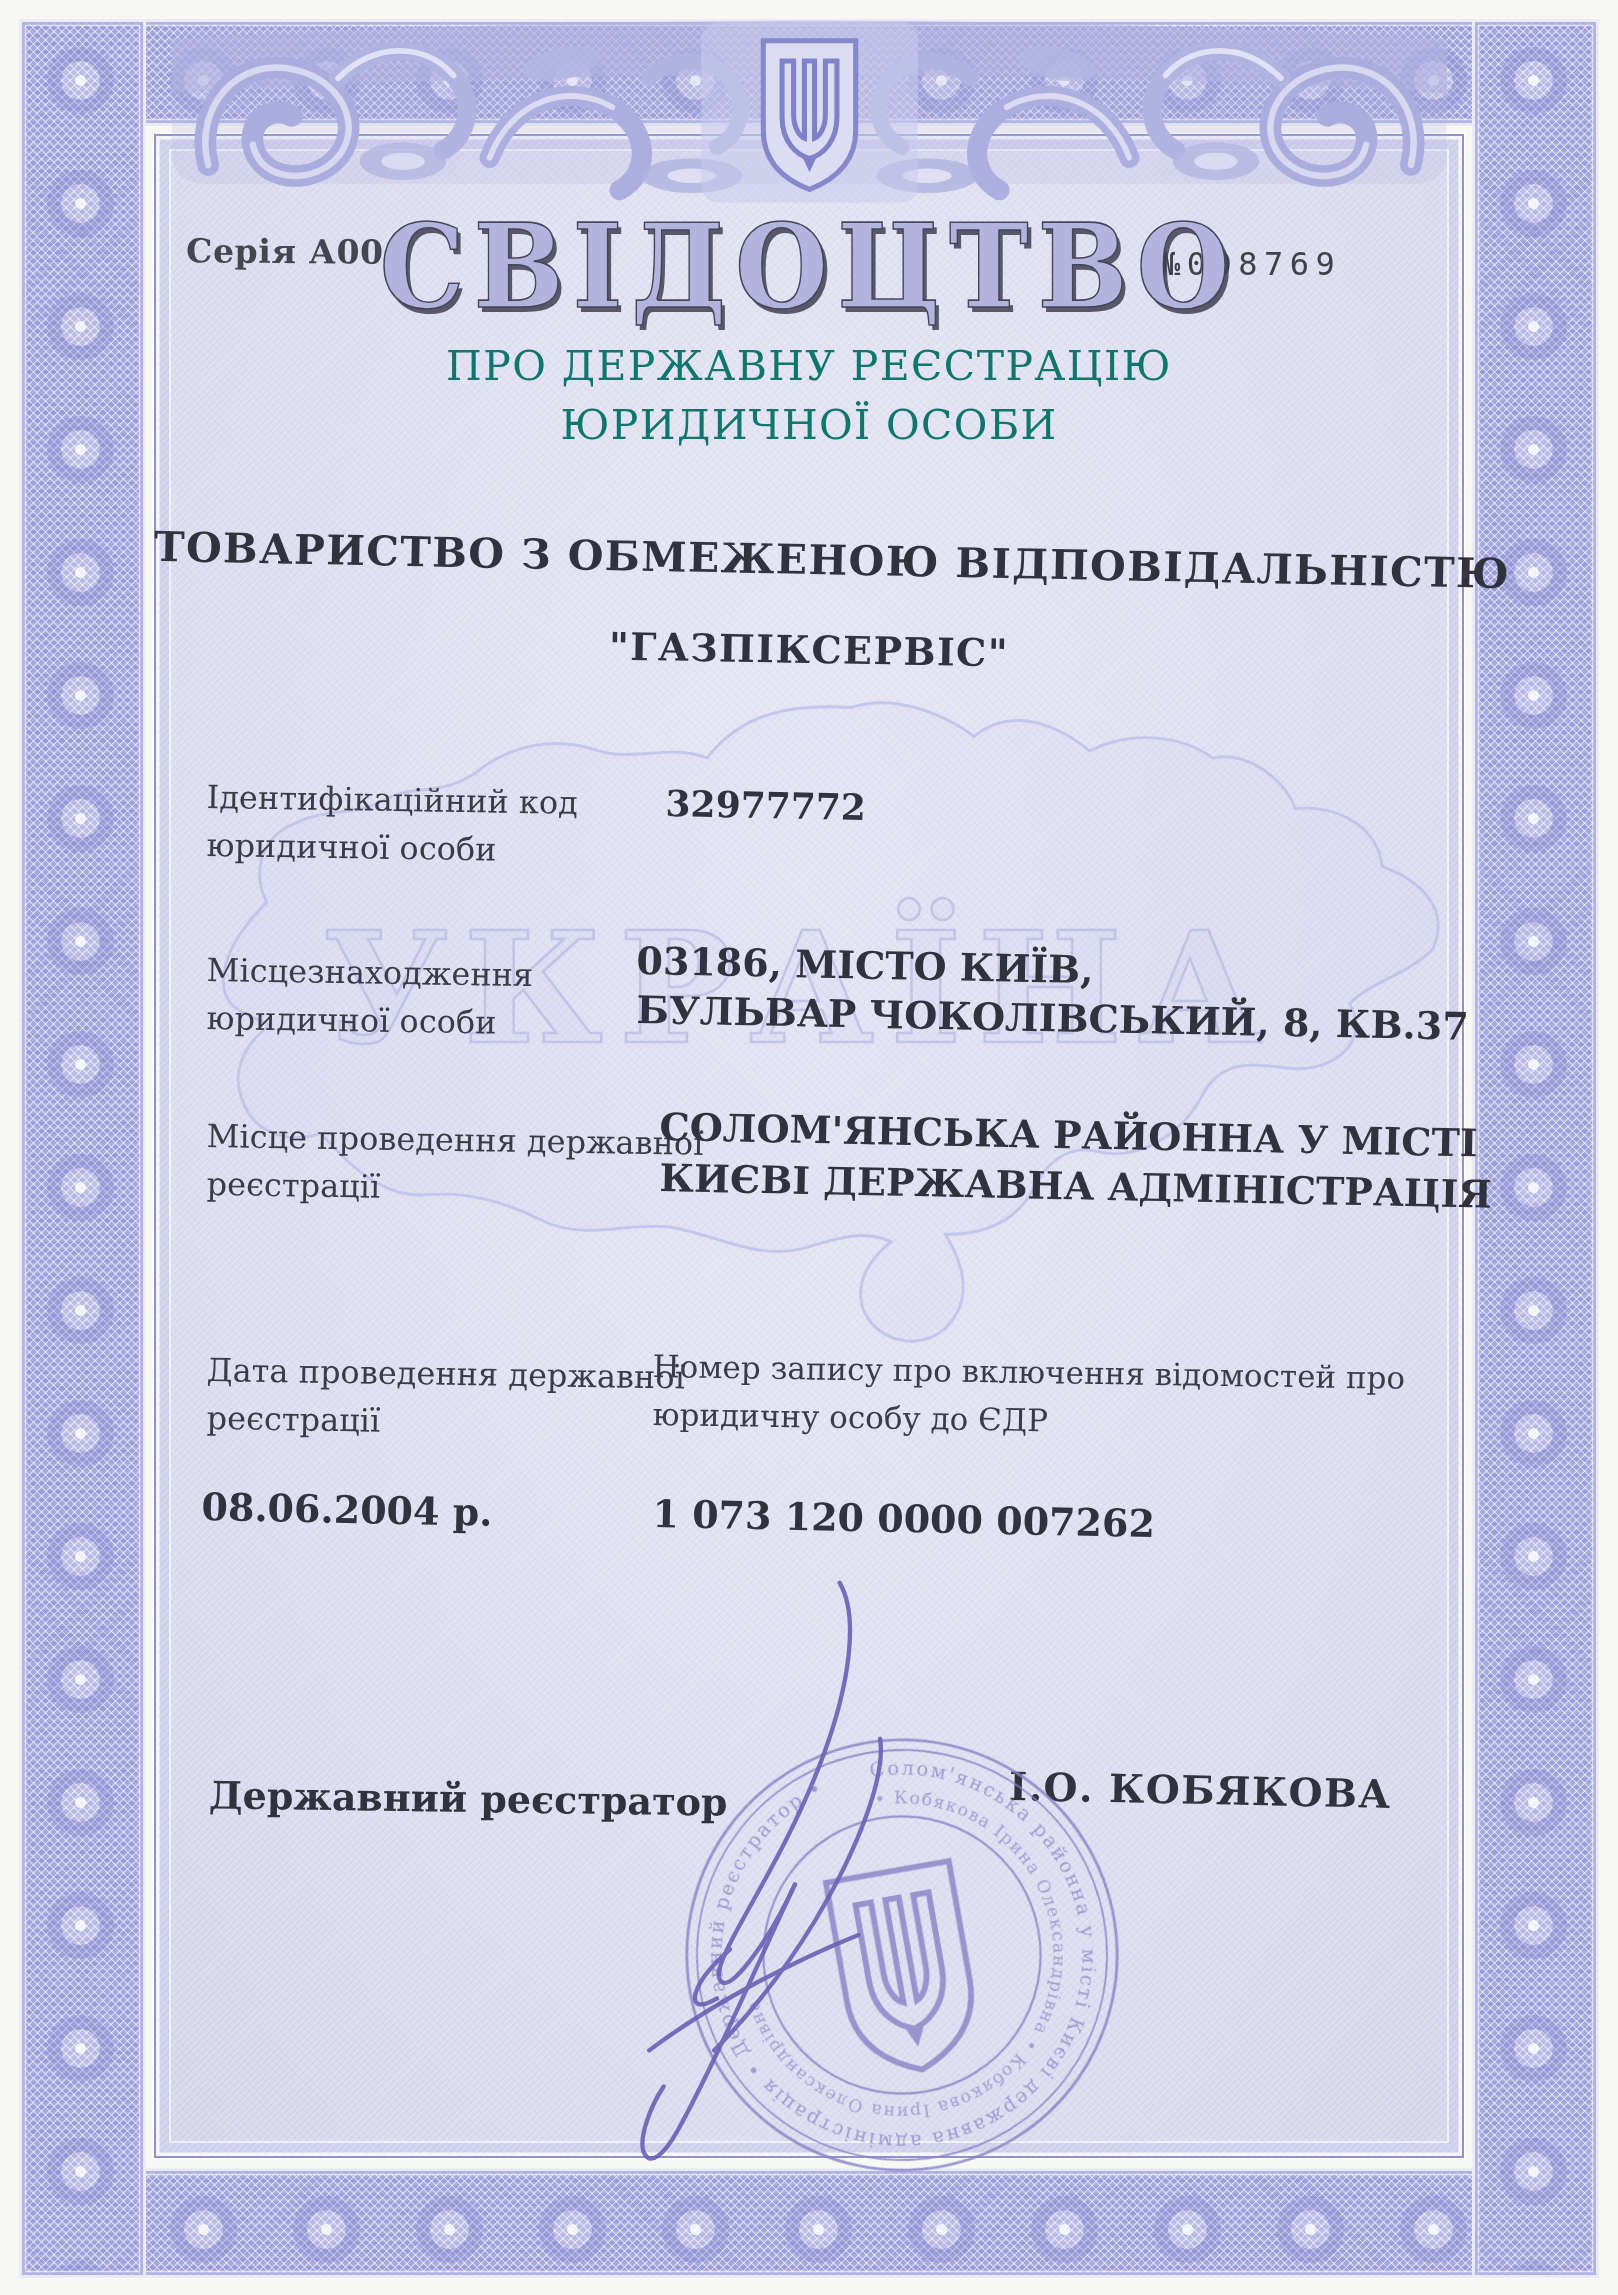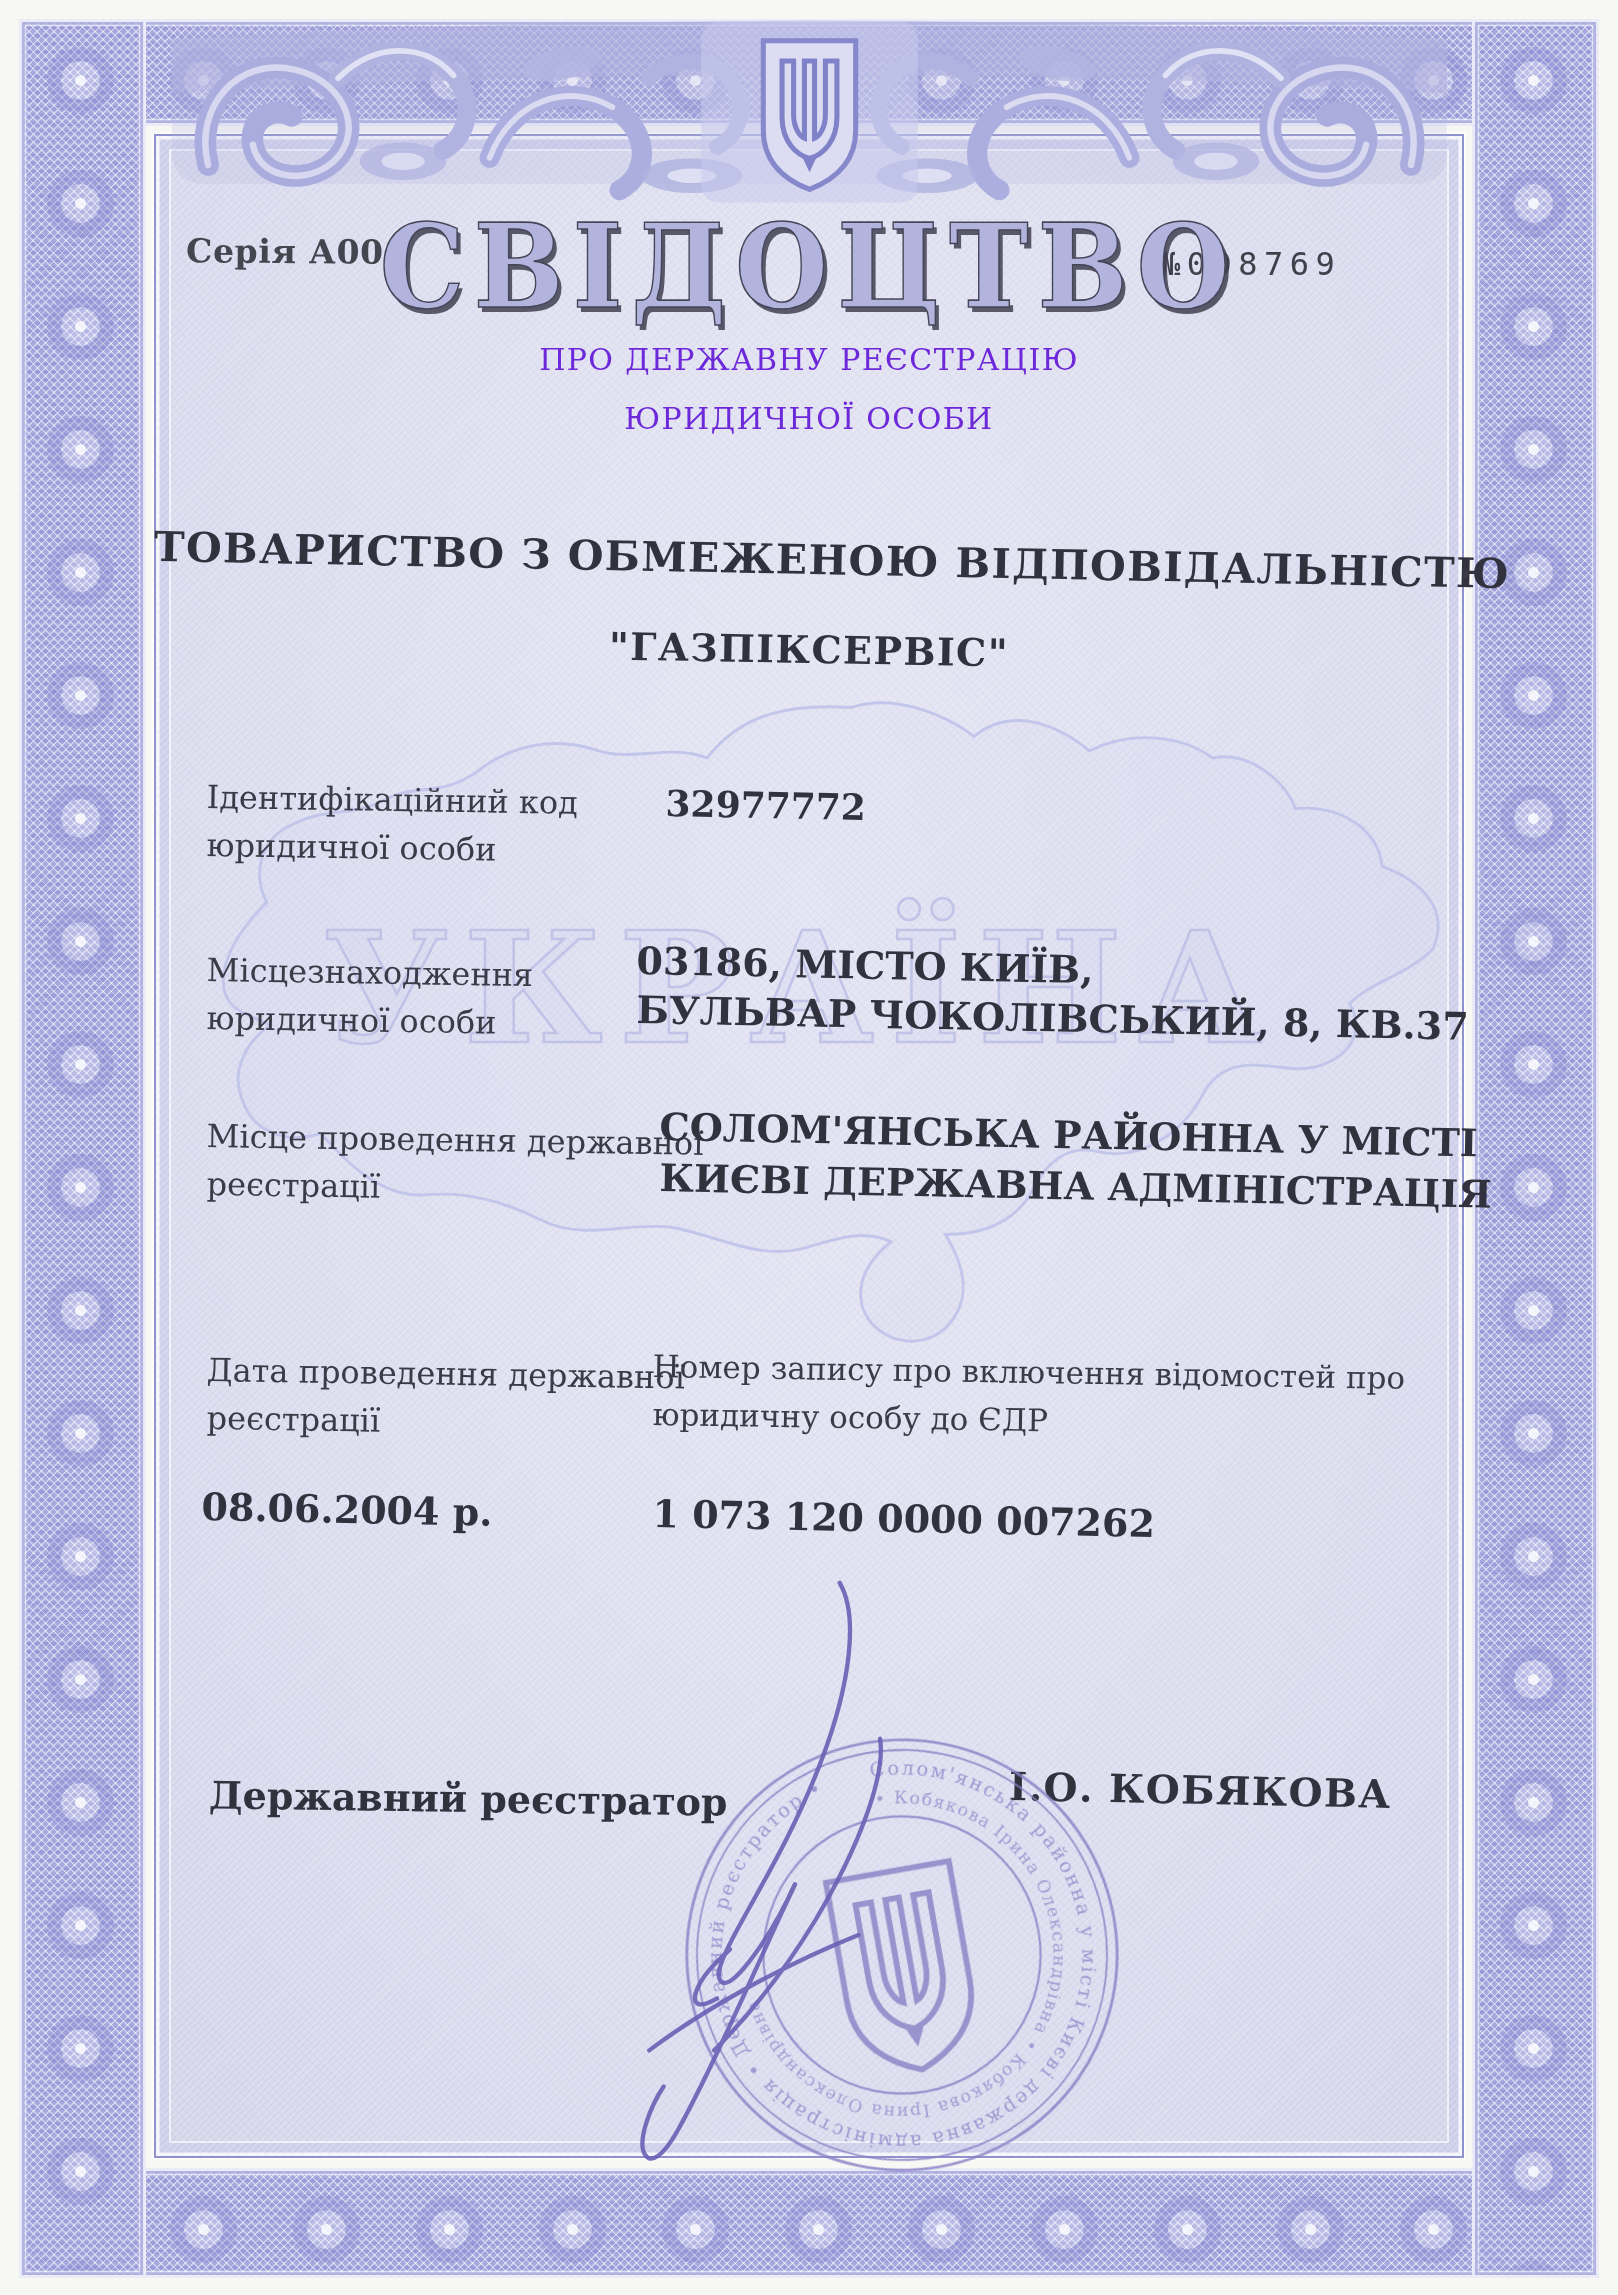--- a/index.html
+++ b/index.html
@@ -60,21 +60,21 @@
   .center{left:154px;right:154px;text-align:center;}
   .series{left:186px;top:232px;font-size:33px;font-weight:bold;color:#45454f;letter-spacing:0.7px;transform:rotate(.4deg);}
   .number{left:1161px;top:245px;font-family:"DejaVu Sans Mono",monospace;font-size:32px;color:#40404b;letter-spacing:6.5px;}
   .title{
     top:204px;font-size:107px;font-weight:bold;letter-spacing:8.7px;
     color:#b2b4de;
     -webkit-text-stroke:1.4px #45455a;
     text-shadow:3.6px 4.3px 0 rgba(64,64,80,.85), -0.7px -0.7px 0 rgba(255,255,255,.8);
     transform:scaleY(1.08);
   }
-  .subtitle{font-size:30px;color:#6d28d9;letter-spacing:1.4px;}
+  .subtitle{font-size:41px;color:#0f766e;letter-spacing:1.4px;}
   .subtitle1{top:342px;}
   .subtitle2{top:401px;}
   .company{font-weight:bold;color:var(--ink-strong);letter-spacing:1.4px;}
   .company1{top:536px;font-size:41px;transform:rotate(1.15deg);}
   .company2{top:627px;font-size:38px;transform:rotate(1deg);}
   .lbl{font-size:32px;color:#3b3b47;transform:rotate(.9deg);transform-origin:left top;}
   .val{font-weight:bold;color:var(--ink-strong);transform:rotate(1.15deg);transform-origin:left top;}
   .lbl-id1{left:207px;top:778px;}   .lbl-id2{left:207px;top:826px;}
   .val-id {left:666px;top:782px;font-size:36px;}
   .lbl-loc1{left:207px;top:951px;}  .lbl-loc2{left:207px;top:999px;}

